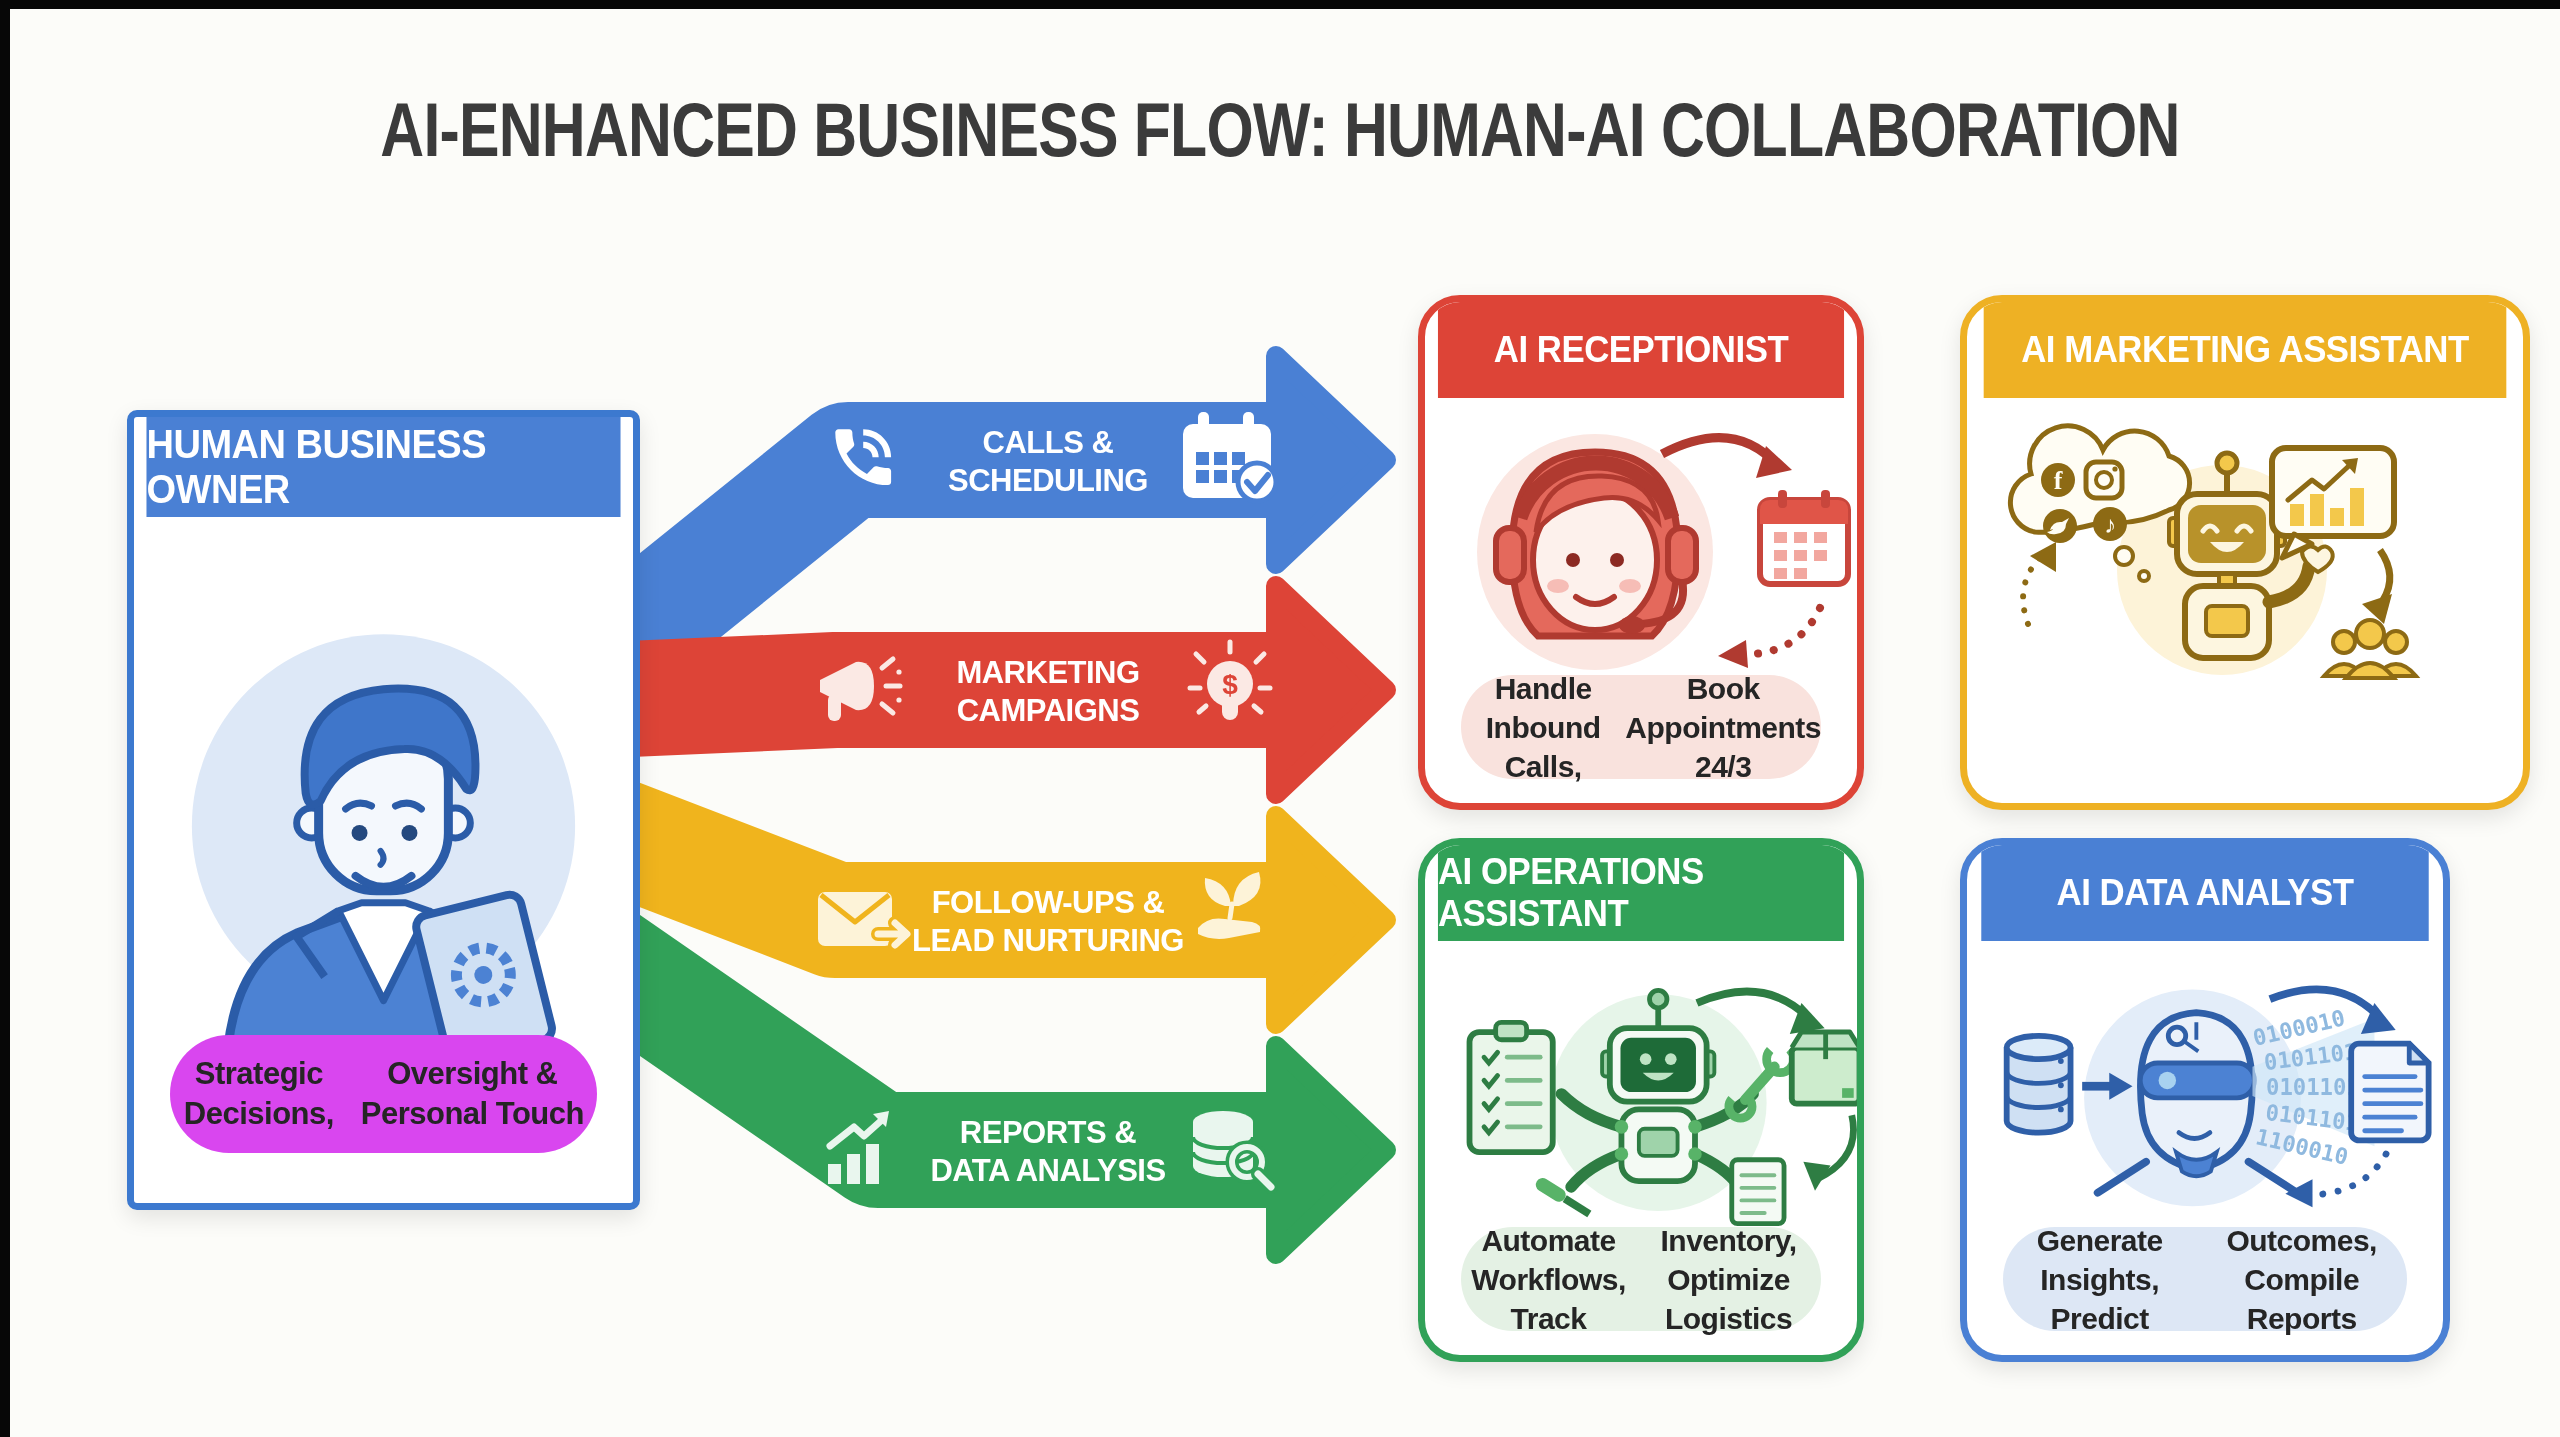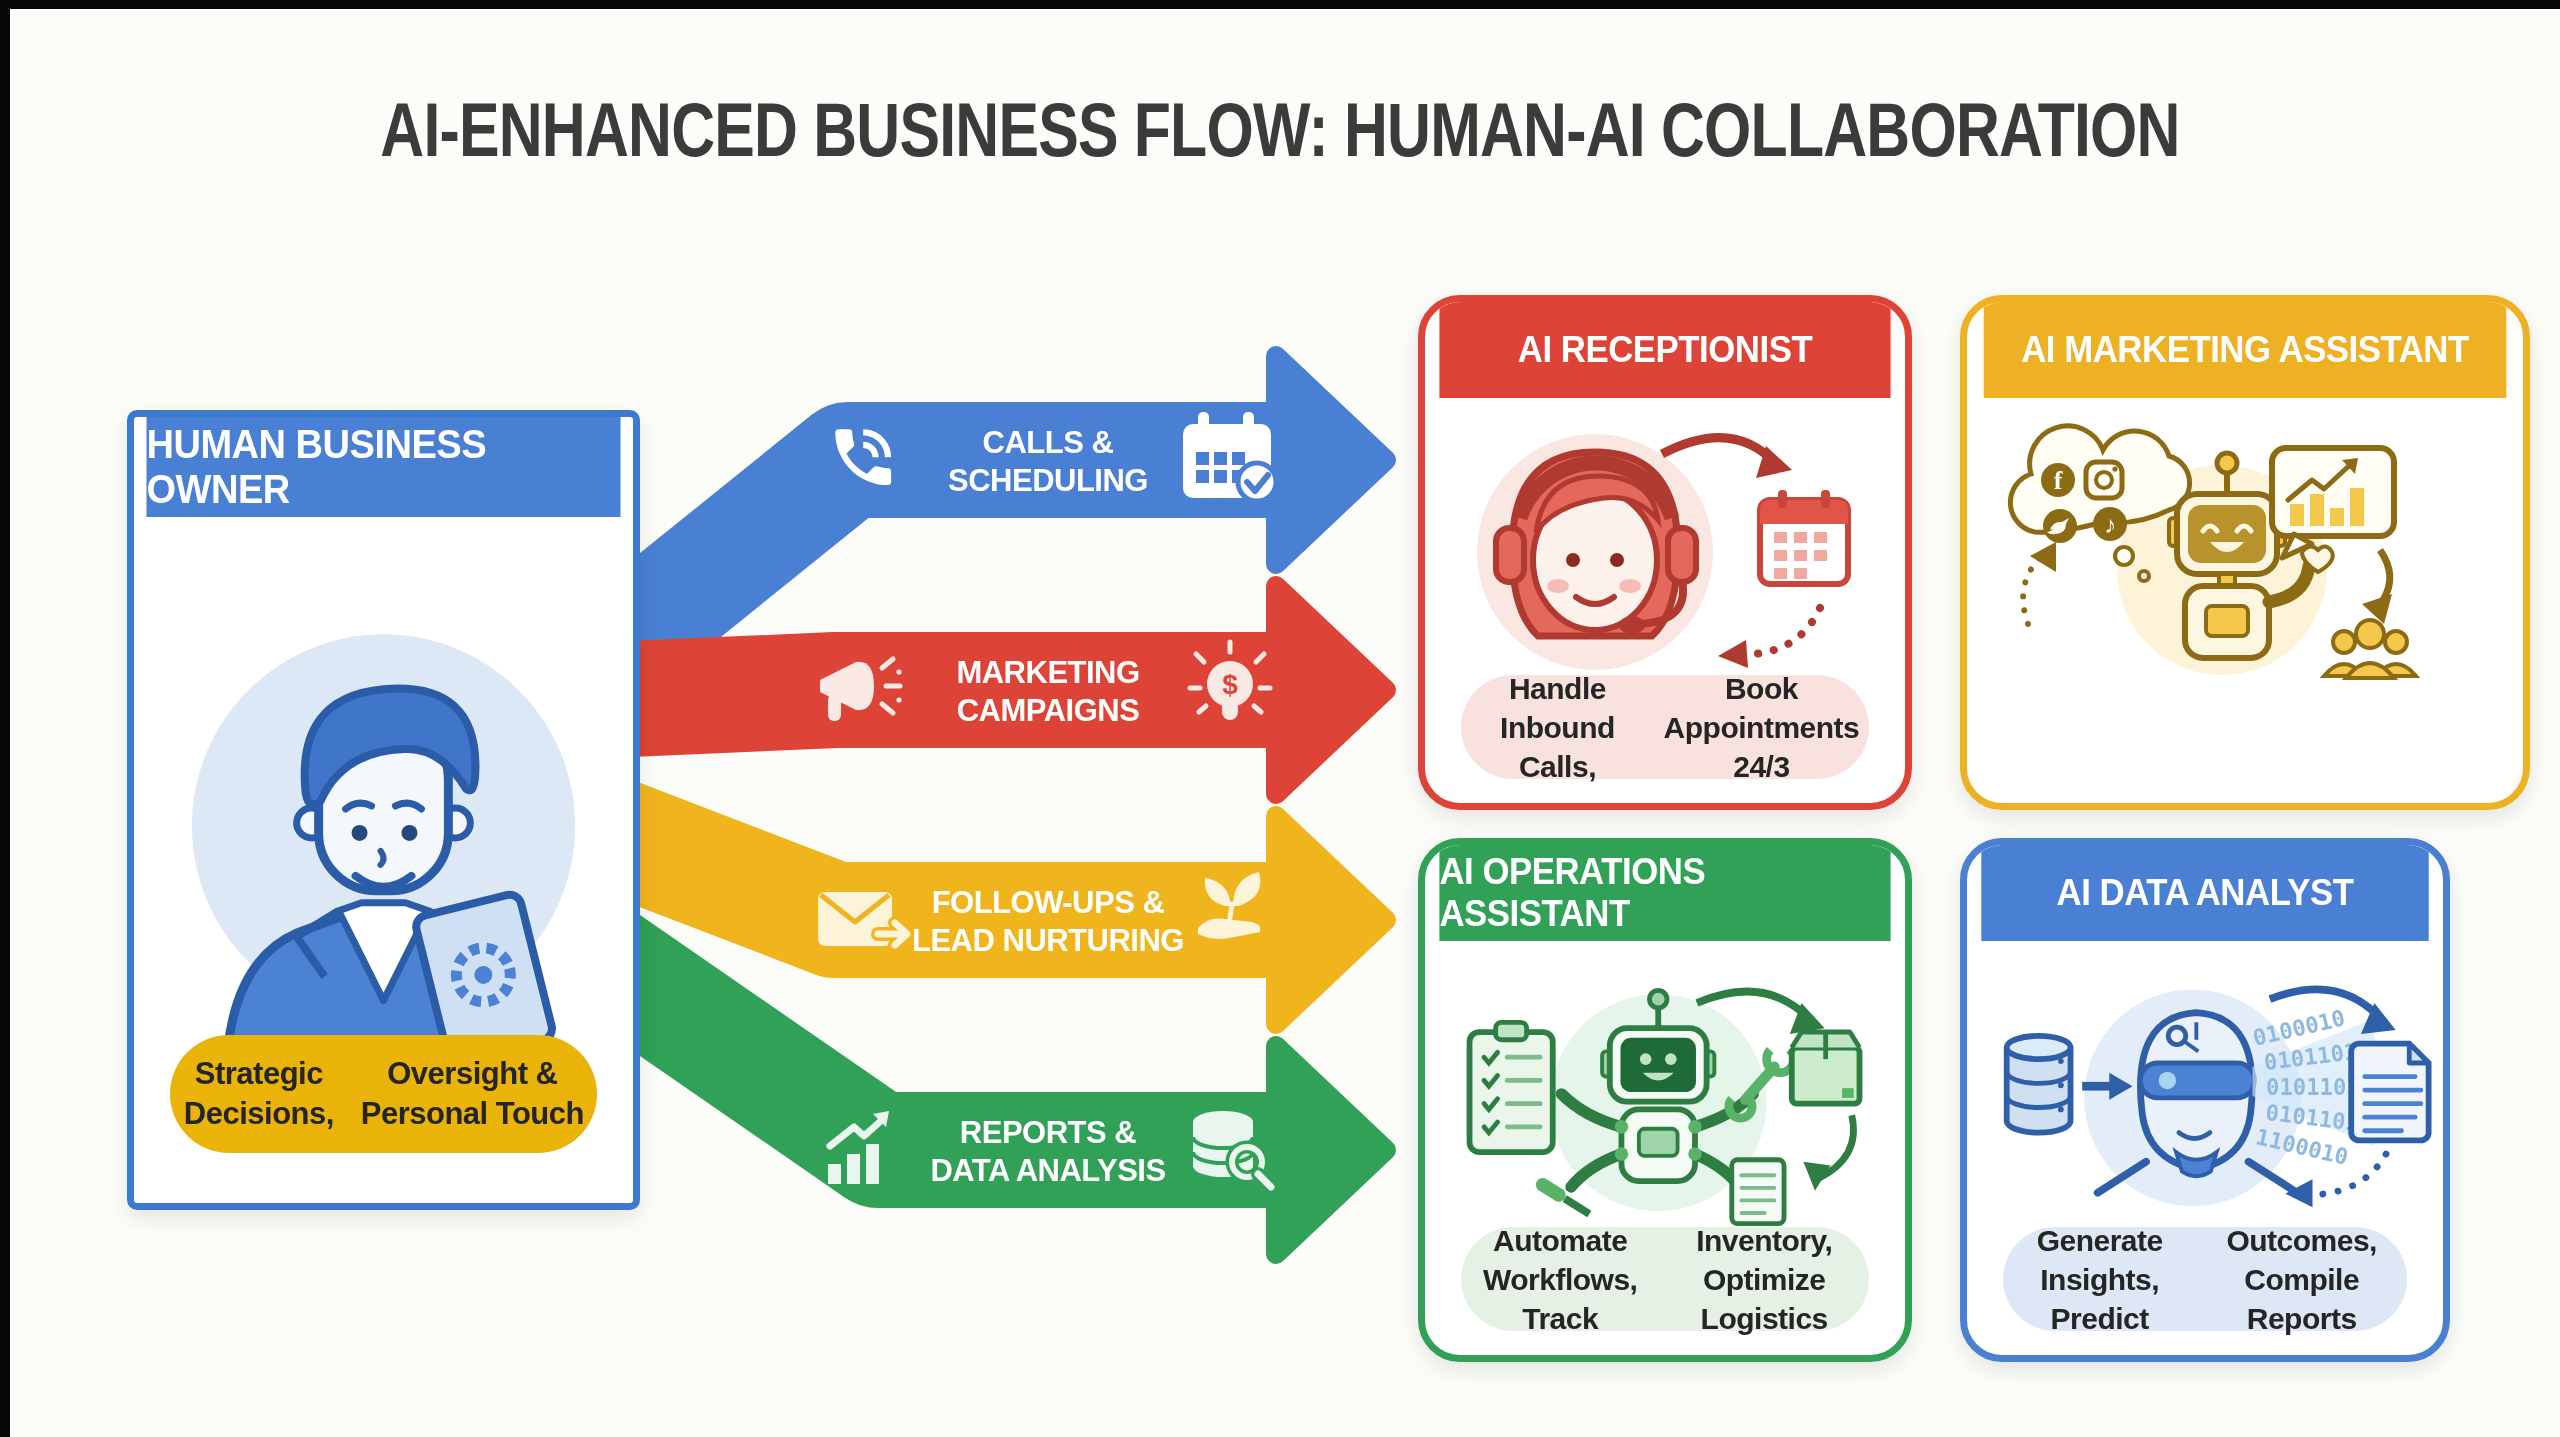--- a/index.html
+++ b/index.html
@@ -32,21 +32,21 @@
   .human-card{left:127px;top:410px;width:513px;height:800px;border:7px solid #3c79cf;}
   .human-card .card-header{height:100px;font-size:40px;transform:scaleX(0.95);}
   .human-card .illu{position:absolute;left:0;top:104px;width:499px;height:560px;}
   .pill{
     position:absolute;left:36px;right:36px;display:flex;
     align-items:center;justify-content:center;border-radius:70px;
     color:#252525;font-weight:bold;text-align:center;letter-spacing:-0.5px;
   }
   .human-card .pill{bottom:50px;height:118px;font-size:31px;line-height:40px;}
 
-  .ai-card{width:494px;height:515px;border-radius:42px;}
+  .ai-card{width:446px;height:515px;border-radius:42px;}
   .ai-card .card-header{height:96px;font-size:37px;transform:scaleX(0.94);}
   .ai-card .illu{position:absolute;left:5px;top:98px;width:470px;height:300px;}
   .ai-card .pill{bottom:24px;height:104px;font-size:30px;line-height:39px;}
 
   .ln{display:block;}
 </style>
 </head>
 <body>
 
 <div class="canvas">
@@ -172,21 +172,21 @@
       <path d="M247,330 q6,8 0,14" fill="none" stroke="#2b5ca8" stroke-width="6" stroke-linecap="round"></path>
       <path d="M222,355 q28,22 56,0" fill="none" stroke="#2b5ca8" stroke-width="8" stroke-linecap="round"></path>
 
       <g transform="translate(352,462) rotate(-14)">
         <rect x="-54" y="-80" width="108" height="150" rx="12" fill="#cfe0f4" stroke="#2b5ca8" stroke-width="8"></rect>
         <circle cx="0" cy="-8" r="27" fill="none" stroke="#4c82d3" stroke-width="11" stroke-dasharray="10 7"></circle>
         <circle cx="0" cy="-8" r="9" fill="#4c82d3"></circle>
         <ellipse cx="-52" cy="62" rx="20" ry="14" fill="#f4f8fd" stroke="#2b5ca8" stroke-width="7"></ellipse>
       </g>
     </svg>
-    <div class="pill" style="background: #eab308;">
+    <div class="pill" style="background: #d946ef;">
       <span class="ln">Strategic Decisions,</span>
       <span class="ln">Oversight &amp; Personal Touch</span>
     </div>
   </div>
 
   <div class="card ai-card" style="left: 1418px; top: 295px; border: 7px solid rgb(221, 68, 55);">
     <div class="card-header" style="background: rgb(221, 68, 55);">AI RECEPTIONIST</div>
     <svg class="illu" viewBox="0 0 470 300">
       <circle cx="165" cy="152" r="118" fill="#fbe7e2"></circle>
       <path d="M82,150 q0,-98 83,-98 q83,0 83,98 q0,62 -26,86 l-114,0 q-26,-24 -26,-86 z" fill="#e4695c" stroke="#b03a30" stroke-width="7"></path>

